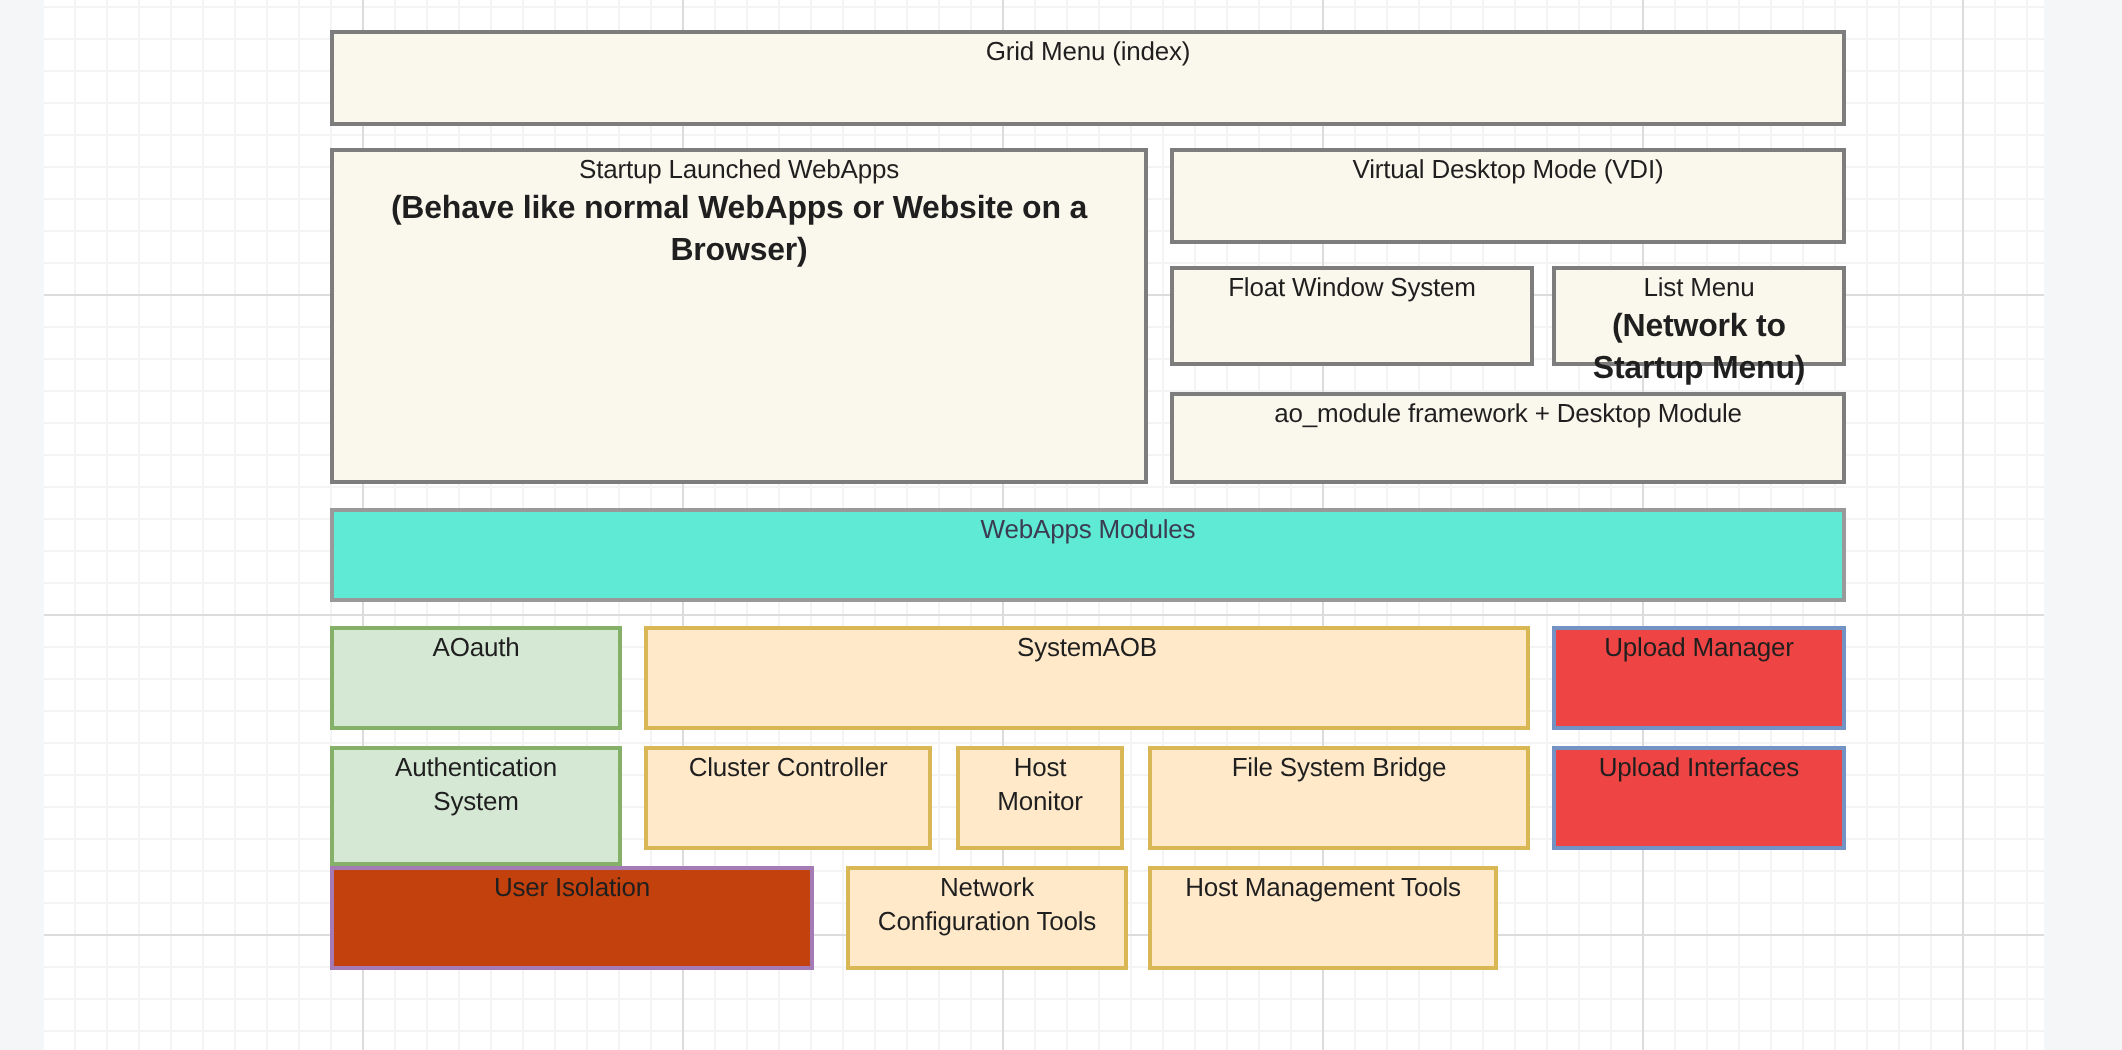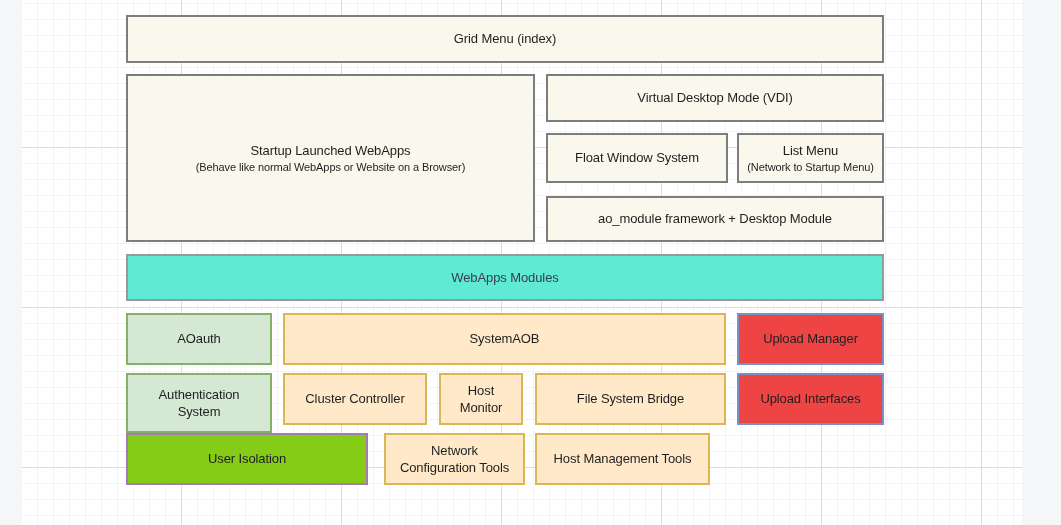--- a/index.html
+++ b/index.html
@@ -44,42 +44,44 @@
     width: 1061px;
     height: 525px;
   }
 
   .node {
     position: absolute;
     box-sizing: border-box;
     display: flex;
     flex-direction: column;
     align-items: center;
-    justify-content: center;
+    justify-content: flex-start;
     text-align: center;
     font-size: 13px;
     line-height: 1.32;
     color: #1f1f1f;
     border-width: 2px;
     border-style: solid;
     letter-spacing: -0.1px;
+    margin-left: 39px;
   }
 
   
   .n-cream  { background: #faf7ec; border-color: #7d7d7d; }
   .n-gray   { background: #5eead4; border-color: #999999; color: #3b3b52; }
   .n-green  { background: #d5e8d4; border-color: #84b067; }
   .n-yellow { background: #ffe9c9; border-color: #d9b755; }
   .n-blue   { background: #ef4444; border-color: #7293c4; }
-  .n-purple { background: #84cc16; border-color: #a47bb4; }
+  .n-purple { background: #c2410c; border-color: #a47bb4; }
 
   .node .sub {
-    font-size: 11px;
+    font-size: 16px;
     display: block;
     margin-top: 1px;
+    font-weight: bold;
   }
   .node .ln { display: block; }
 </style>
 </head>
 <body>
 
 <div id="canvas"></div>
 
 <div id="diagram">
     <div class="node n-cream" style="left: 126px; top: 15px; width: 758px; height: 48px;">

